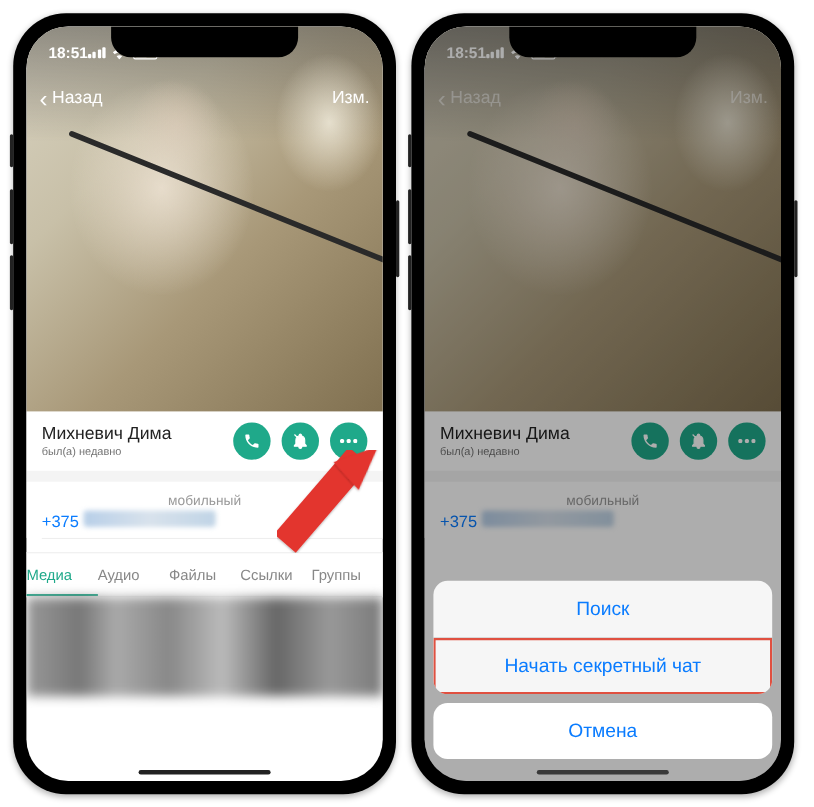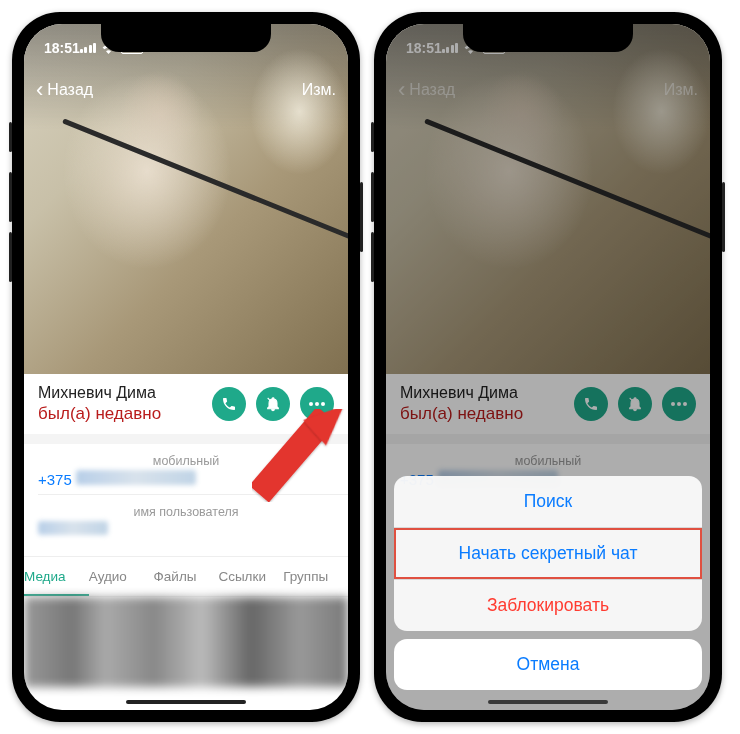--- a/index.html
+++ b/index.html
@@ -60,21 +60,21 @@
     color: #fff; font-size: 16px;
   }
   .back { display: flex; align-items: center; gap: 4px; }
   .chev { font-size: 22px; line-height: 1; }
 
   .info-bar {
     display: flex; align-items: center; justify-content: space-between;
     padding: 10px 14px; background: #fff;
   }
   .name { font-size: 16px; font-weight: 500; color: #222; }
-  .status { font-size: 17px; color: #b91c1c; margin-top: 2px; }
+  .status { font-size: 10px; color: #737373; margin-top: 2px; }
   .actions { display: flex; gap: 10px; }
   .circ {
     width: 34px; height: 34px; border-radius: 50%; background: #1fa98a;
     display: flex; align-items: center; justify-content: center; color: #fff;
   }
 
   .section { padding: 10px 14px 6px; background: #fff; }
   .label { font-size: 12.5px; color: #9a9a9a; margin-bottom: 2px; text-align: center; }
   .value { font-size: 15px; color: #0a7cff; }
   .blur {
@@ -189,24 +189,20 @@
 
     <div style="height:10px;background:#f4f4f4"></div>
 
     <div class="section">
       <div class="label">мобильный</div>
       <div class="value">
         <span>+375</span> <span class="blur" style="width:120px"></span>
       </div>
     </div>
     <div class="divider"></div>
-    <div class="section">
-      <div class="label">имя пользователя</div>
-      <div class="value"><span class="blur" style="width:70px;height:14px"></span></div>
-    </div>
 
     <div class="tabs">
       <div class="tab active">Медиа</div>
       <div class="tab">Аудио</div>
       <div class="tab">Файлы</div>
       <div class="tab">Ссылки</div>
       <div class="tab">Группы</div>
     </div>
     <div class="media-grid"></div>
 
@@ -289,20 +285,19 @@
       <div class="label">мобильный</div>
       <div class="value"><span>+375</span> <span class="blur" style="width:120px"></span></div>
     </div>
 
     <div class="dim"></div>
 
     <div class="sheet">
       <div class="sheet-group">
         <div class="sheet-item">Поиск</div>
         <div class="sheet-item highlight">Начать секретный чат</div>
-        <div class="sheet-item destructive">Заблокировать</div>
       </div>
       <div class="sheet-cancel">Отмена</div>
     </div>
 
     <div class="home-ind" style="background:#555"></div>
   </div>
 </div>
 
 </body></html>

